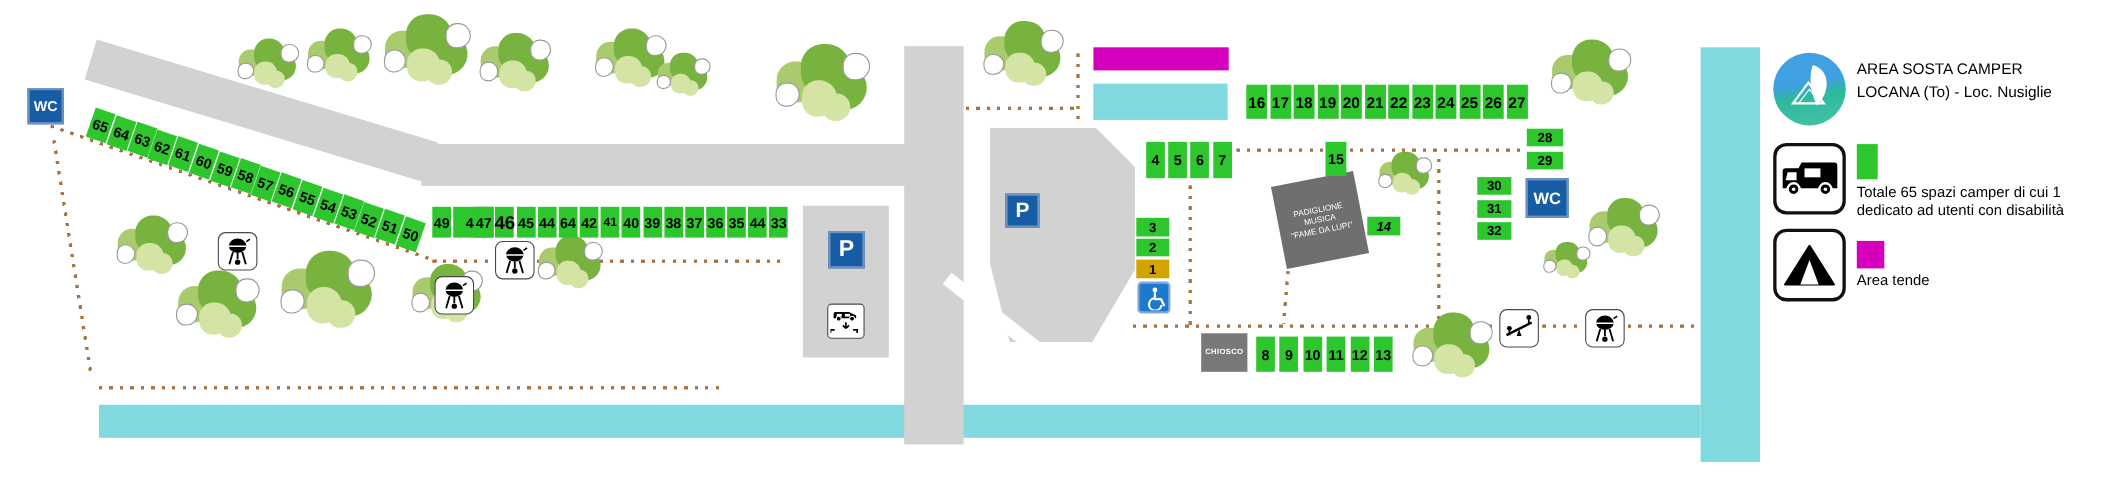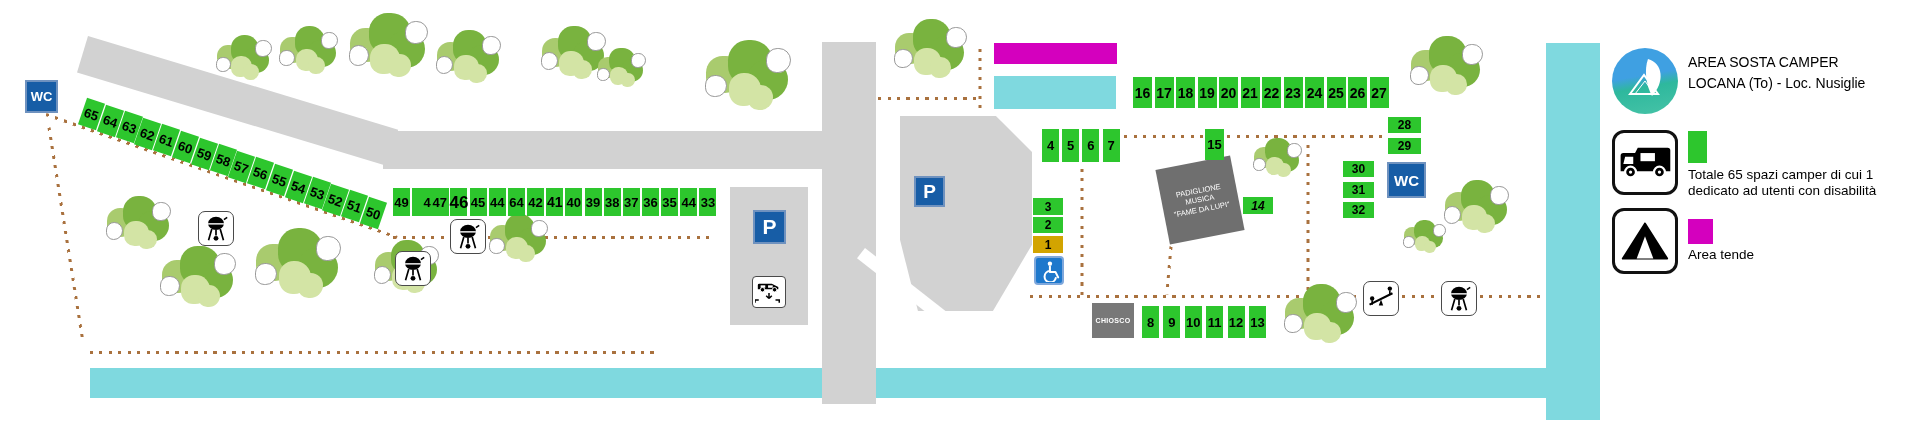--- a/index.html
+++ b/index.html
@@ -115,21 +115,21 @@
       <div class="spot" style="left: 345.2px; top: 192.4px; width: 19px; height: 28px; font-size: 13px; transform: rotate(19deg);">51</div>
       <div class="spot" style="left: 364px; top: 199px; width: 19px; height: 28px; font-size: 13px; transform: rotate(19deg);">50</div>
       <div class="spot" style="left: 393px; top: 188px; width: 17px; height: 28px; font-size: 13px;">49</div>
       <div class="spot" style="left: 412.15px; top: 188px; width: 37px; height: 28px; font-size: 13px;">48</div>
       <div class="spot" style="left: 431.3px; top: 188px; width: 17px; height: 28px; font-size: 13px;">47</div>
       <div class="spot" style="left: 450.45px; top: 188px; width: 17px; height: 28px; font-size: 17px;">46</div>
       <div class="spot" style="left: 469.6px; top: 188px; width: 17px; height: 28px; font-size: 13px;">45</div>
       <div class="spot" style="left: 488.75px; top: 188px; width: 17px; height: 28px; font-size: 13px;">44</div>
       <div class="spot" style="left: 507.9px; top: 188px; width: 17px; height: 28px; font-size: 13px;">64</div>
       <div class="spot" style="left: 527.05px; top: 188px; width: 17px; height: 28px; font-size: 13px;">42</div>
-      <div class="spot" style="left: 546.2px; top: 188px; width: 17px; height: 28px; font-size: 14px;">41</div>
+      <div class="spot" style="left: 546.2px; top: 188px; width: 17px; height: 28px; font-size: 11px;">41</div>
       <div class="spot" style="left: 565.35px; top: 188px; width: 17px; height: 28px; font-size: 13px;">40</div>
       <div class="spot" style="left: 584.5px; top: 188px; width: 17px; height: 28px; font-size: 13px;">39</div>
       <div class="spot" style="left: 603.65px; top: 188px; width: 17px; height: 28px; font-size: 13px;">38</div>
       <div class="spot" style="left: 622.8px; top: 188px; width: 17px; height: 28px; font-size: 13px;">37</div>
       <div class="spot" style="left: 641.95px; top: 188px; width: 17px; height: 28px; font-size: 13px;">36</div>
       <div class="spot" style="left: 661.1px; top: 188px; width: 17px; height: 28px; font-size: 13px;">35</div>
       <div class="spot" style="left: 680.25px; top: 188px; width: 17px; height: 28px; font-size: 13px;">44</div>
       <div class="spot" style="left: 699.4px; top: 188px; width: 17px; height: 28px; font-size: 13px;">33</div>
       <div class="spot" style="left: 1133px; top: 77px; width: 19px; height: 31px; font-size: 14px;">16</div>
       <div class="spot" style="left: 1154.5px; top: 77px; width: 19px; height: 31px; font-size: 14px;">17</div>

